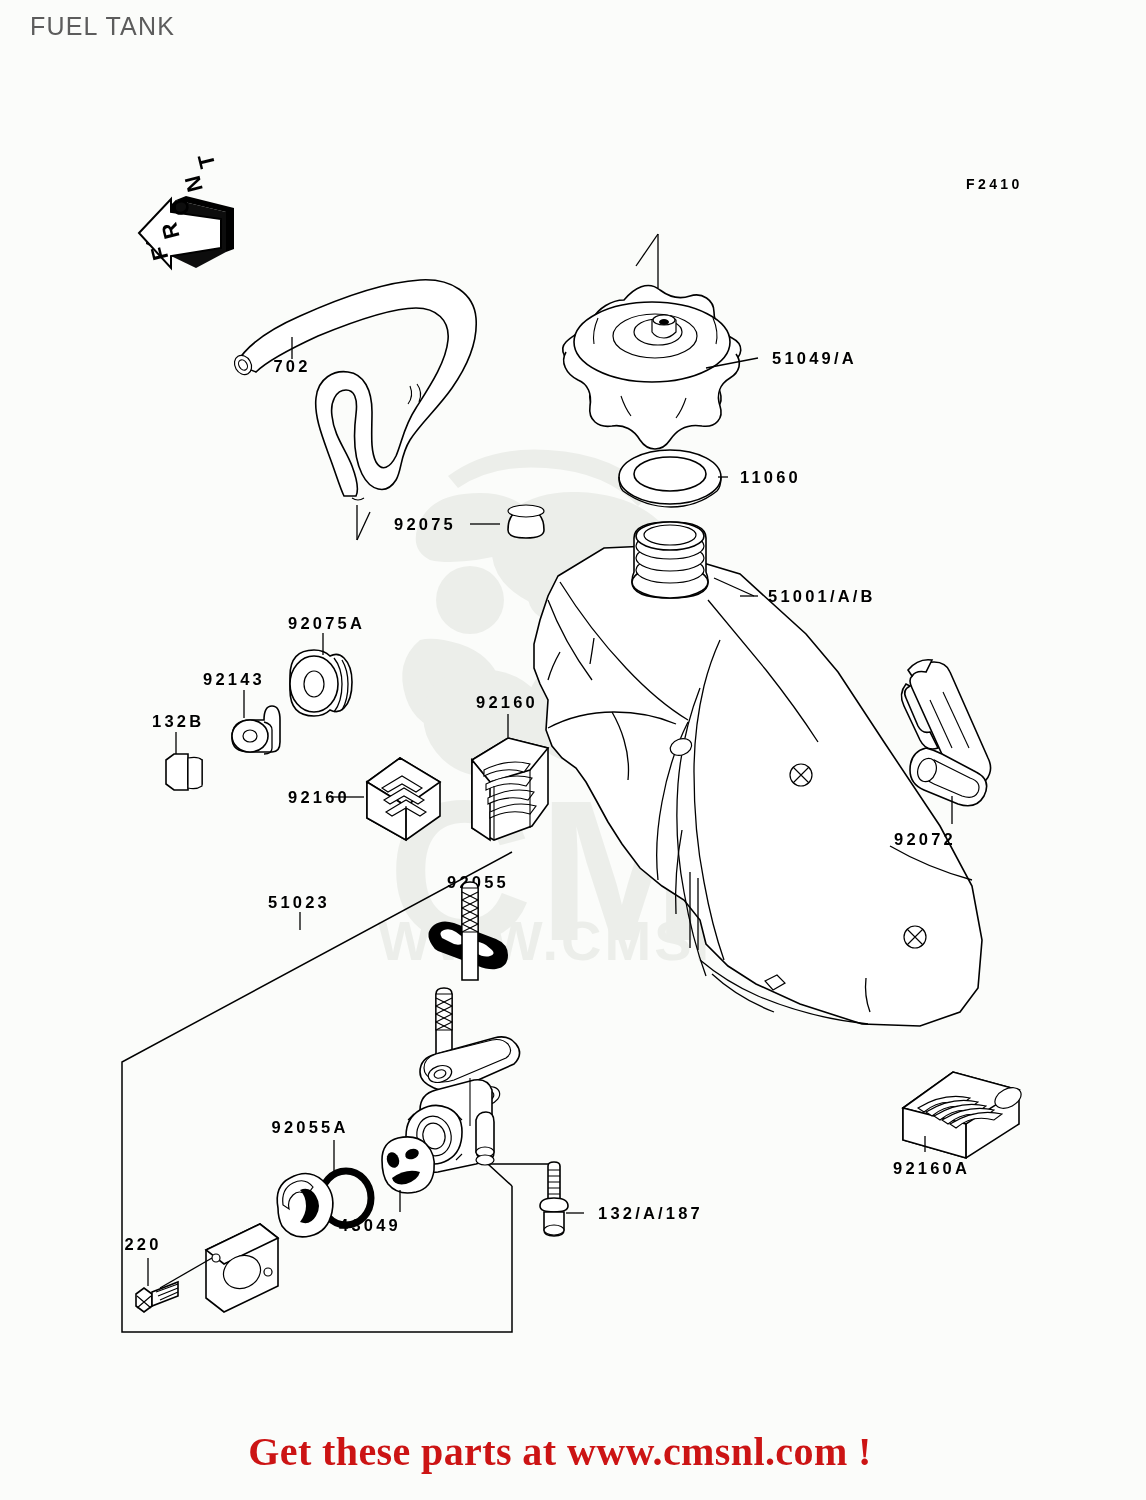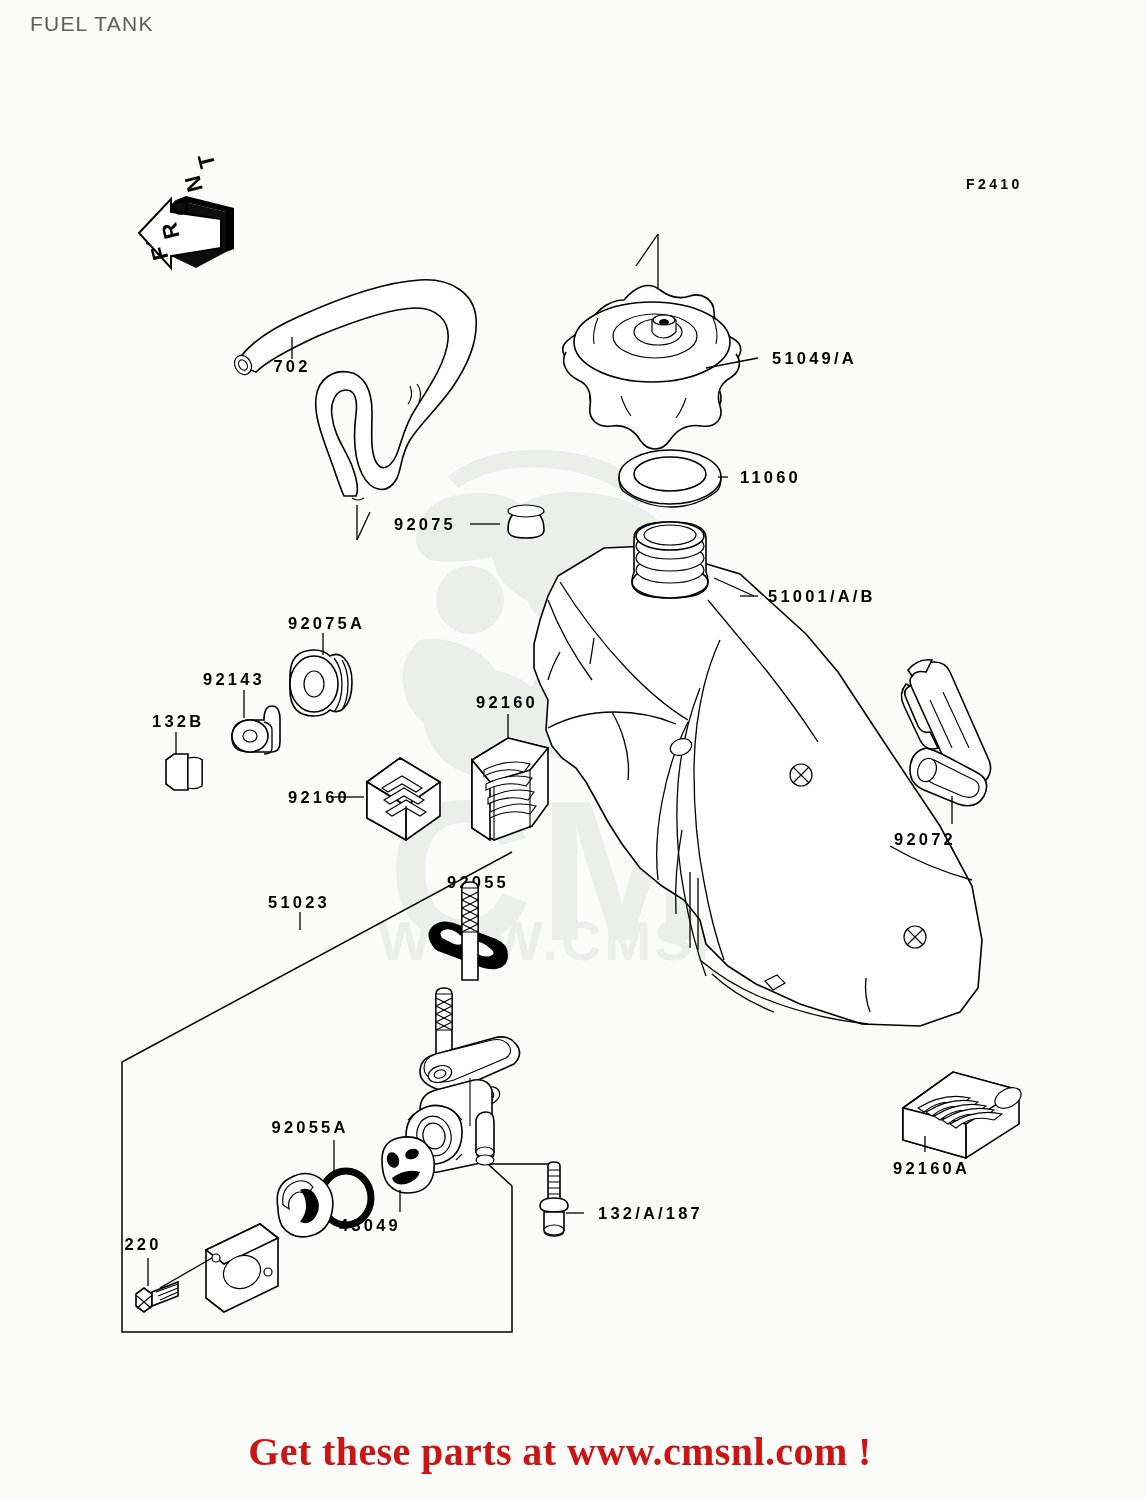--- a/index.html
+++ b/index.html
@@ -5,21 +5,21 @@
   html,body{margin:0;padding:0;}
   body{
     width:1146px;height:1500px;
     background:#fbfcfa;
     font-family:"Liberation Sans", sans-serif;
     position:relative;
     overflow:hidden;
   }
   #page-title{
     position:absolute;left:30px;top:12px;
-    font-size:21px;letter-spacing:1.2px;color:#5c5c5c;
+    font-size:25px;letter-spacing:1.2px;color:#5c5c5c;
     font-family:"Liberation Sans", sans-serif;
     font-weight:400;
     text-align:center;
   }
   #diagram{
     position:absolute;left:0;top:0;width:1146px;height:1500px;
   }
   #footer-note{
     position:absolute;left:0;top:1428px;width:1120px;
     text-align:center;

